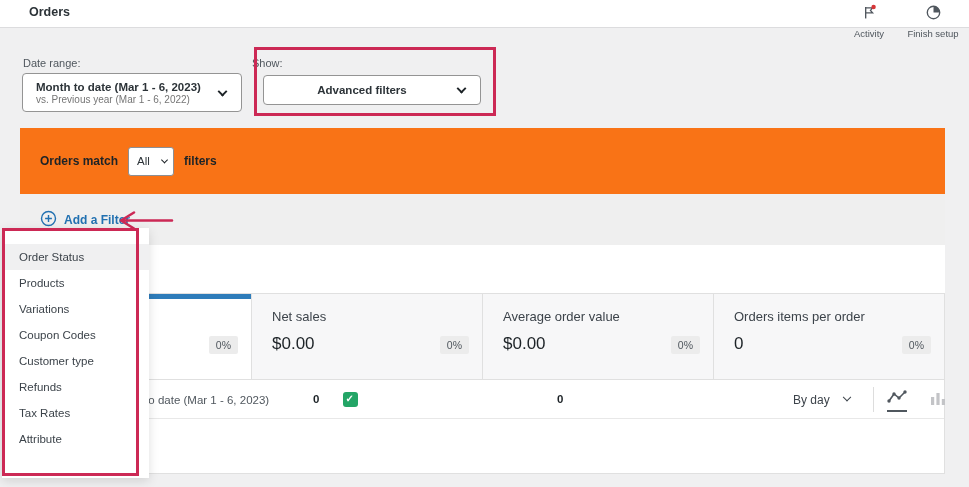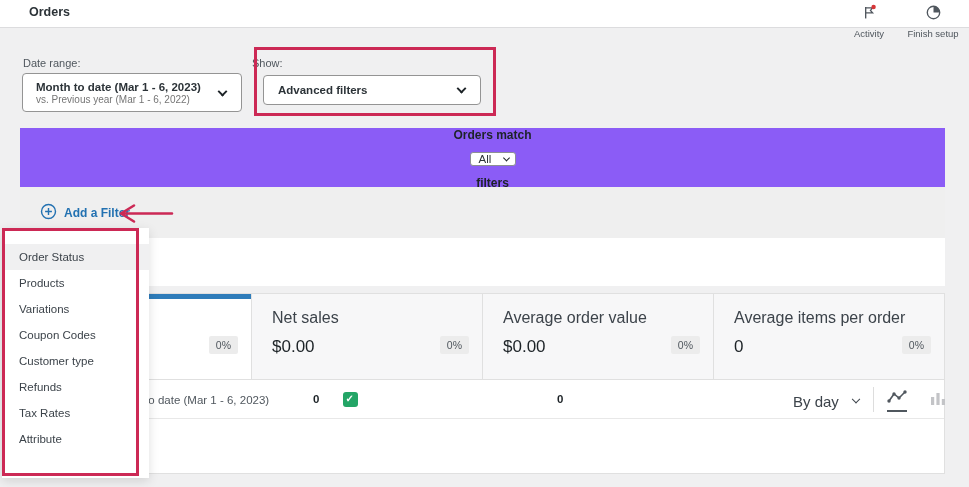--- a/index.html
+++ b/index.html
@@ -23,37 +23,37 @@
   .header-action .ha-label { font-size:9.5px; color:#50575e; white-space:nowrap; }
 
   
   .ctl-label { position:absolute; font-size:11px; color:#50575e; }
   .lbl-date { left:23px; top:57px; }
   .lbl-show { left:252px; top:57px; }
   .dd { position:absolute; background:#fff; border:1px solid #949494;
         border-radius:4px; display:flex; flex-direction:column;
         justify-content:center; cursor:pointer; }
   .dd-date { left:22px; top:73px; width:220px; height:39px; padding:0 34px 0 13px; }
-  .dd-show { left:263px; top:75px; width:218px; height:30px; padding:0 34px 0 14px; }
+  .dd-show { left:263px; top:75px; width:218px; height:30px; padding:0 34px 0 14px;align-items:center; }
   .dd-line1 { font-size:11.5px; font-weight:700; color:#2c3338; white-space:nowrap; }
   .dd-line2 { font-size:10px; color:#757575; margin-top:1px; white-space:nowrap; }
   .chev { position:absolute; right:15px; top:50%; width:7px; height:7px;
           border-right:2px solid #1d2327; border-bottom:2px solid #1d2327;
           transform:translateY(-70%) rotate(45deg); }
   .chev-sm { width:5px; height:5px; border-width:1.5px; }
 
   
   .annot-show { position:absolute; left:254px; top:47px; width:242px; height:69px;
                 border:3px solid #cc2955; z-index:40; pointer-events:none; }
 
   
   .af-card { position:absolute; left:20px; top:128px; width:925px; }
-  .af-header { height:59px; background:#8b5cf6; display:flex; align-items:center;
+  .af-header { height:66px; background:#f97316; display:flex; align-items:center;
                padding-left:20px; gap:10px; font-size:12px; font-weight:700;
-               color:#1d2327;flex-direction:column; }
+               color:#1d2327; }
   .match-select { position:relative; min-width:46px; height:29px;
                   border:1px solid #8c8f94; border-radius:3px; background:#fff;
                   display:flex; align-items:center; padding:0 20px 0 8px;
                   font-weight:400; font-size:11.5px; color:#2c3338; cursor:pointer; }
   .match-select .chev { right:6px; }
   .af-gray { position:relative; height:51px; background:#efefef;
              display:flex; align-items:center; padding-left:20px; }
   .add-filter { display:flex; align-items:center; gap:7px; color:#2271b1;
                 font-size:12px; font-weight:600; cursor:pointer; }
   .af-footer { height:48px; background:#fff; }
@@ -64,37 +64,37 @@
   
   .chart-panel { position:absolute; left:20px; top:293px; width:925px; height:181px;
                  background:#fff; border:1px solid #e0e0e0; z-index:5; }
   .stats-row { display:flex; height:86px; border-bottom:1px solid #e0e0e0; }
   .stat-card { flex:1; position:relative; background:#f7f7f8;
                border-right:1px solid #e0e0e0; padding:15px 20px; cursor:pointer; }
   .stat-card:last-child { border-right:none; }
   .stat-card.selected { background:#fff; }
   .stat-card.selected::before { content:""; position:absolute; top:0; left:0;
                right:0; height:5px; background:#2e7cba; }
-  .stat-label { font-size:16px; color:#3c434a; white-space:nowrap; }
+  .stat-label { font-size:13px; color:#3c434a; white-space:nowrap; }
   .stat-value { font-size:17px; color:#1d2327; margin-top:10px; }
   .stat-badge { position:absolute; right:13px; top:42px; background:#ececec;
                 color:#50575e; font-size:10.5px; padding:3px 7px; border-radius:2px; }
 
   .legend-row { position:relative; height:39px; border-bottom:1px solid #e8e8e8;
                 background:#fff; }
   .legend-check { position:absolute; width:15px; height:15px; background:#23a566;
                   border-radius:3px; cursor:pointer; }
   .legend-check::after { content:"\2713"; position:absolute; left:2.5px; top:1px;
                   color:#fff; font-size:10px; font-weight:700; }
   .legend-label { position:absolute; font-size:11.5px; color:#50575e; white-space:nowrap; }
   .legend-value { position:absolute; font-size:11.5px; font-weight:700; color:#1d2327; }
   .lc1 { left:67px; top:12px; }  .ll1 { left:89px; top:14px; }  .lv1 { left:292px; top:13px; }
   .lc2 { left:322px; top:12px; } .ll2 { left:342px; top:14px; } .lv2 { left:536px; top:13px; }
   .interval { position:absolute; left:772px; top:13px; display:flex; gap:14px;
-              align-items:center; font-size:15px; color:#3c434a; cursor:pointer; }
+              align-items:center; font-size:12px; color:#3c434a; cursor:pointer; }
   .interval .ichev { width:6px; height:6px; border-right:1.7px solid #3c434a;
               border-bottom:1.7px solid #3c434a; transform:rotate(45deg) translate(-2px,-2px); }
   .v-divider { position:absolute; left:852px; top:7px; width:1px; height:25px; background:#ddd; }
   .ct-line { position:absolute; left:866px; top:10px; padding-bottom:2px;
              border-bottom:2px solid #50575e; cursor:pointer; }
   .ct-bar { position:absolute; left:909px; top:11px; cursor:pointer; }
   .chart-area { height:53px; background:#fff; }
 
   
   .filter-menu { position:absolute; left:2px; top:228px; width:147px; height:250px;
@@ -187,21 +187,21 @@
       <div class="stat-label">Net sales</div>
       <div class="stat-value">$0.00</div>
       <div class="stat-badge">0%</div>
     </div>
     <div class="stat-card">
       <div class="stat-label">Average order value</div>
       <div class="stat-value">$0.00</div>
       <div class="stat-badge">0%</div>
     </div>
     <div class="stat-card">
-      <div class="stat-label">Average items per order</div>
+      <div class="stat-label">Orders items per order</div>
       <div class="stat-value">0</div>
       <div class="stat-badge">0%</div>
     </div>
   </div>
 
   <div class="legend-row">
     <span class="legend-check lc1"></span>
     <span class="legend-label ll1">Month to date (Mar 1 - 6, 2023)</span>
     <span class="legend-value lv1">0</span>
 

